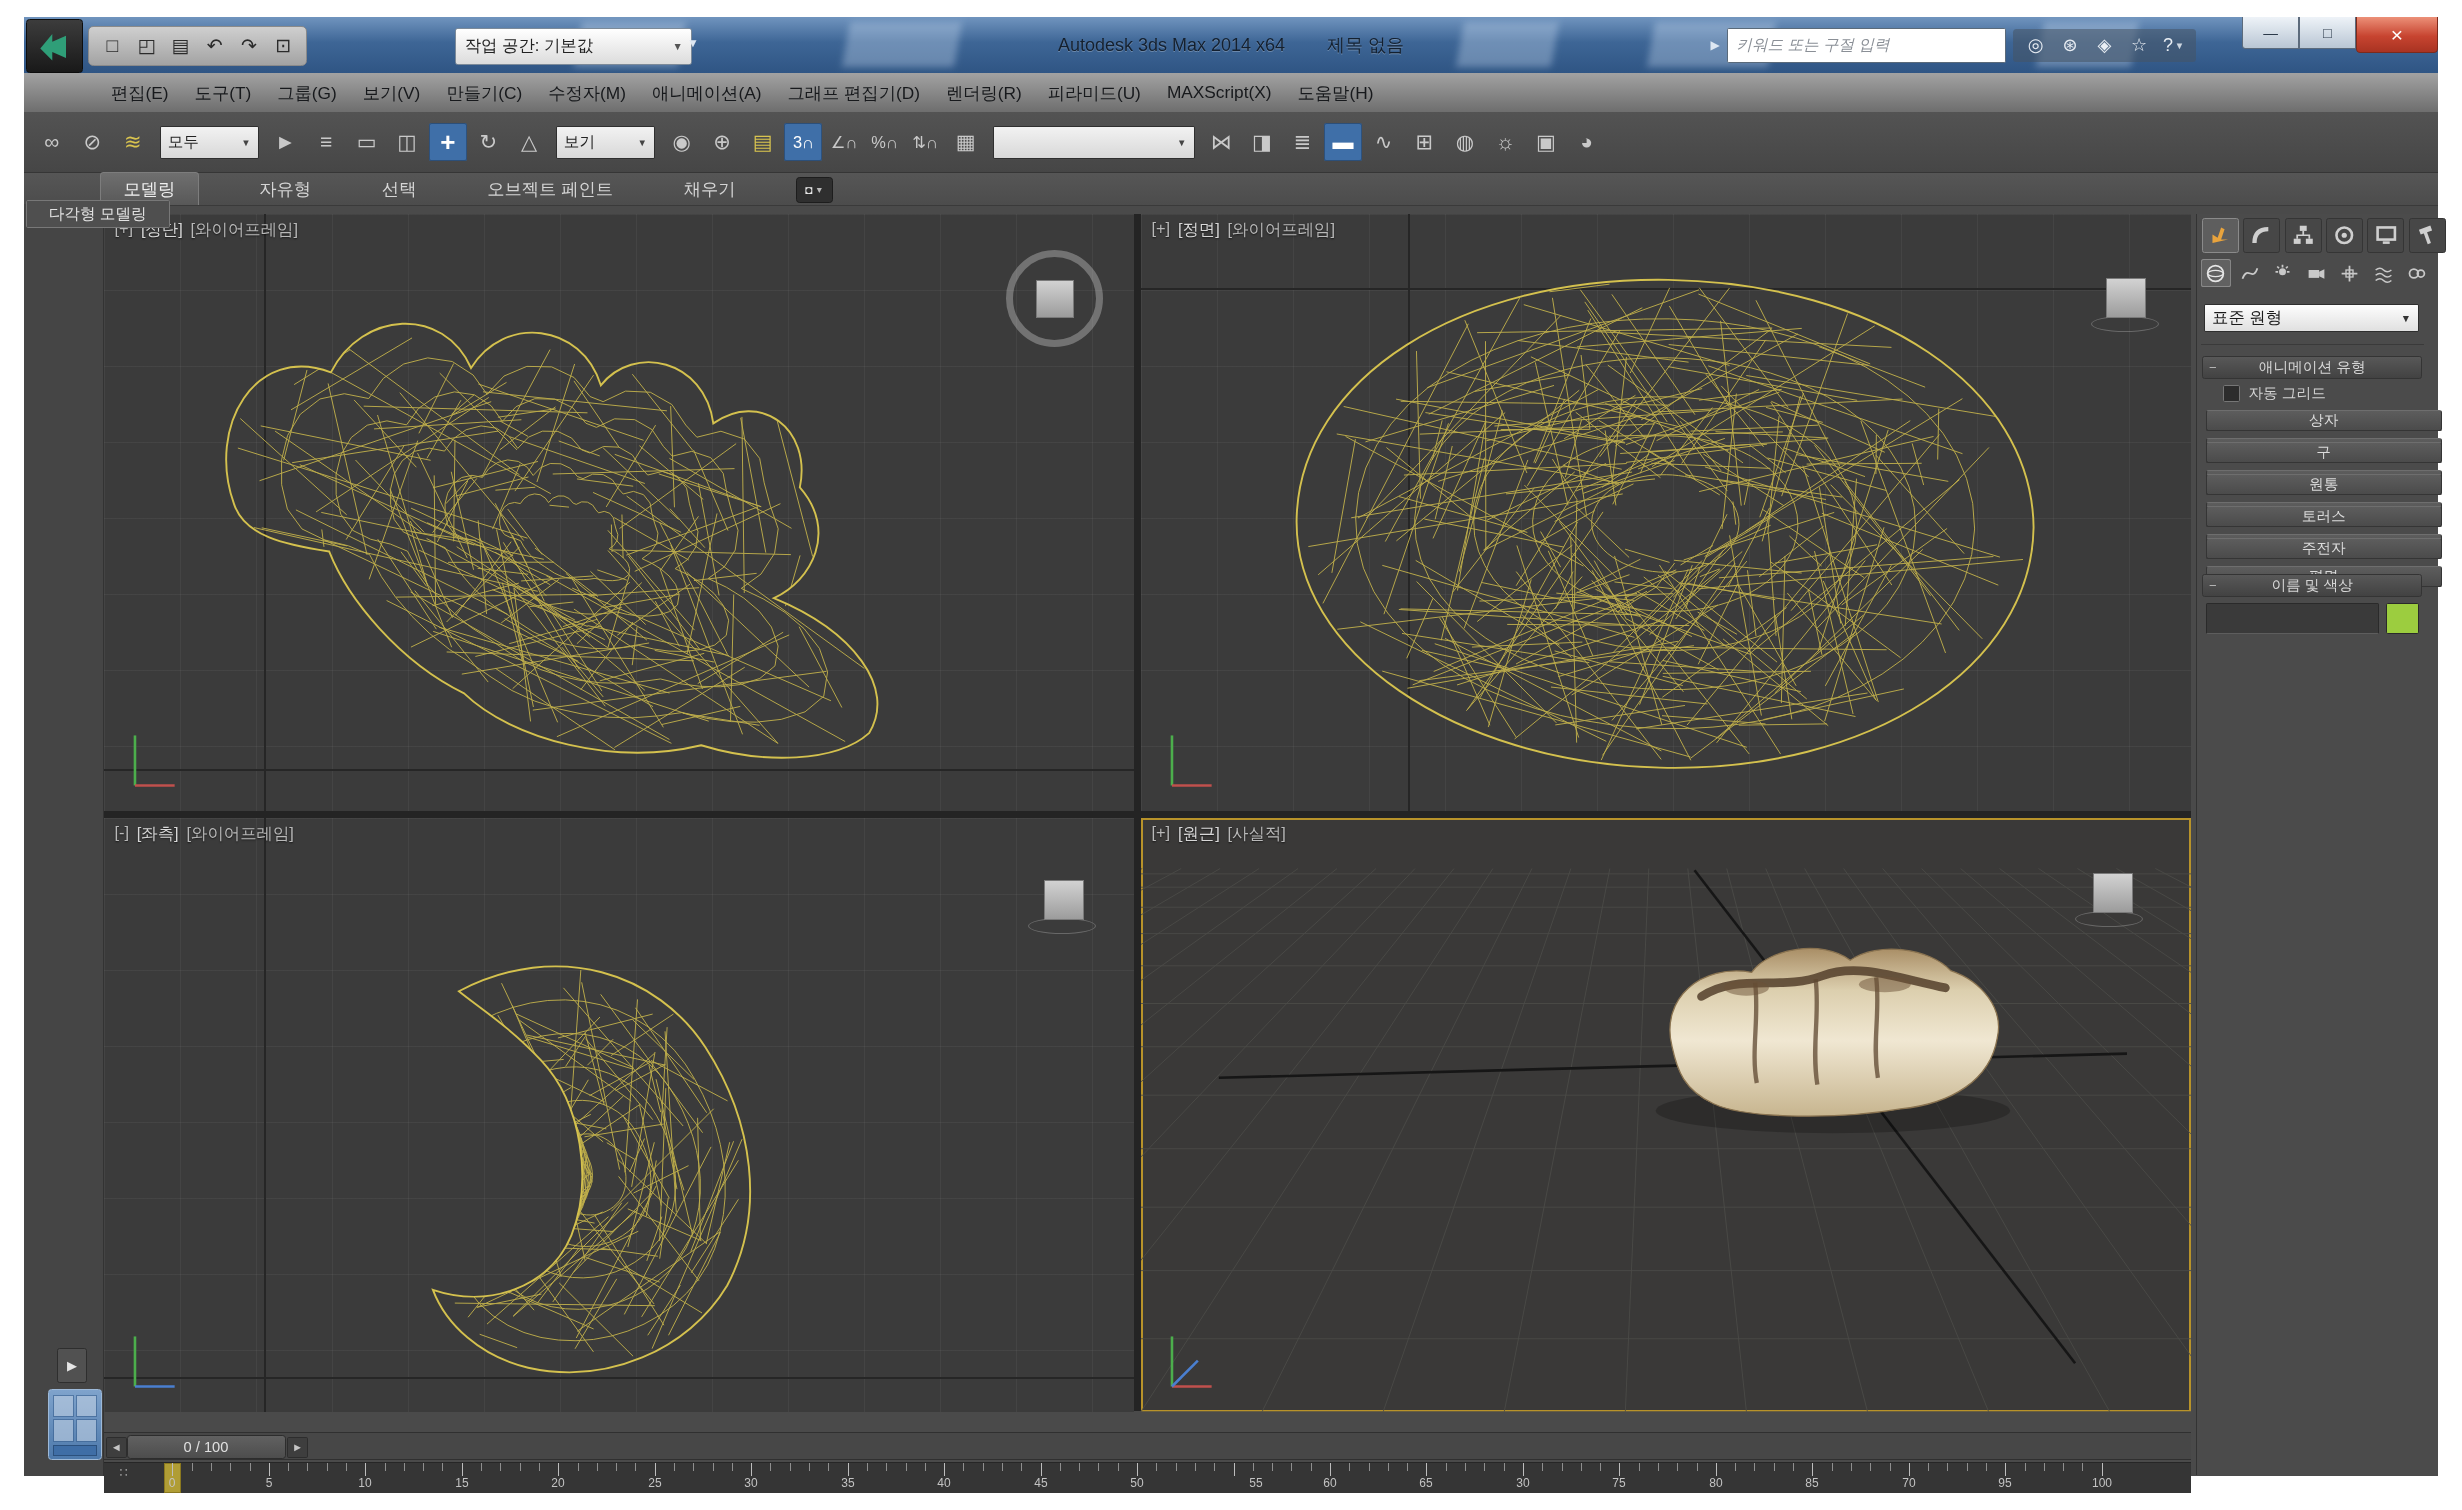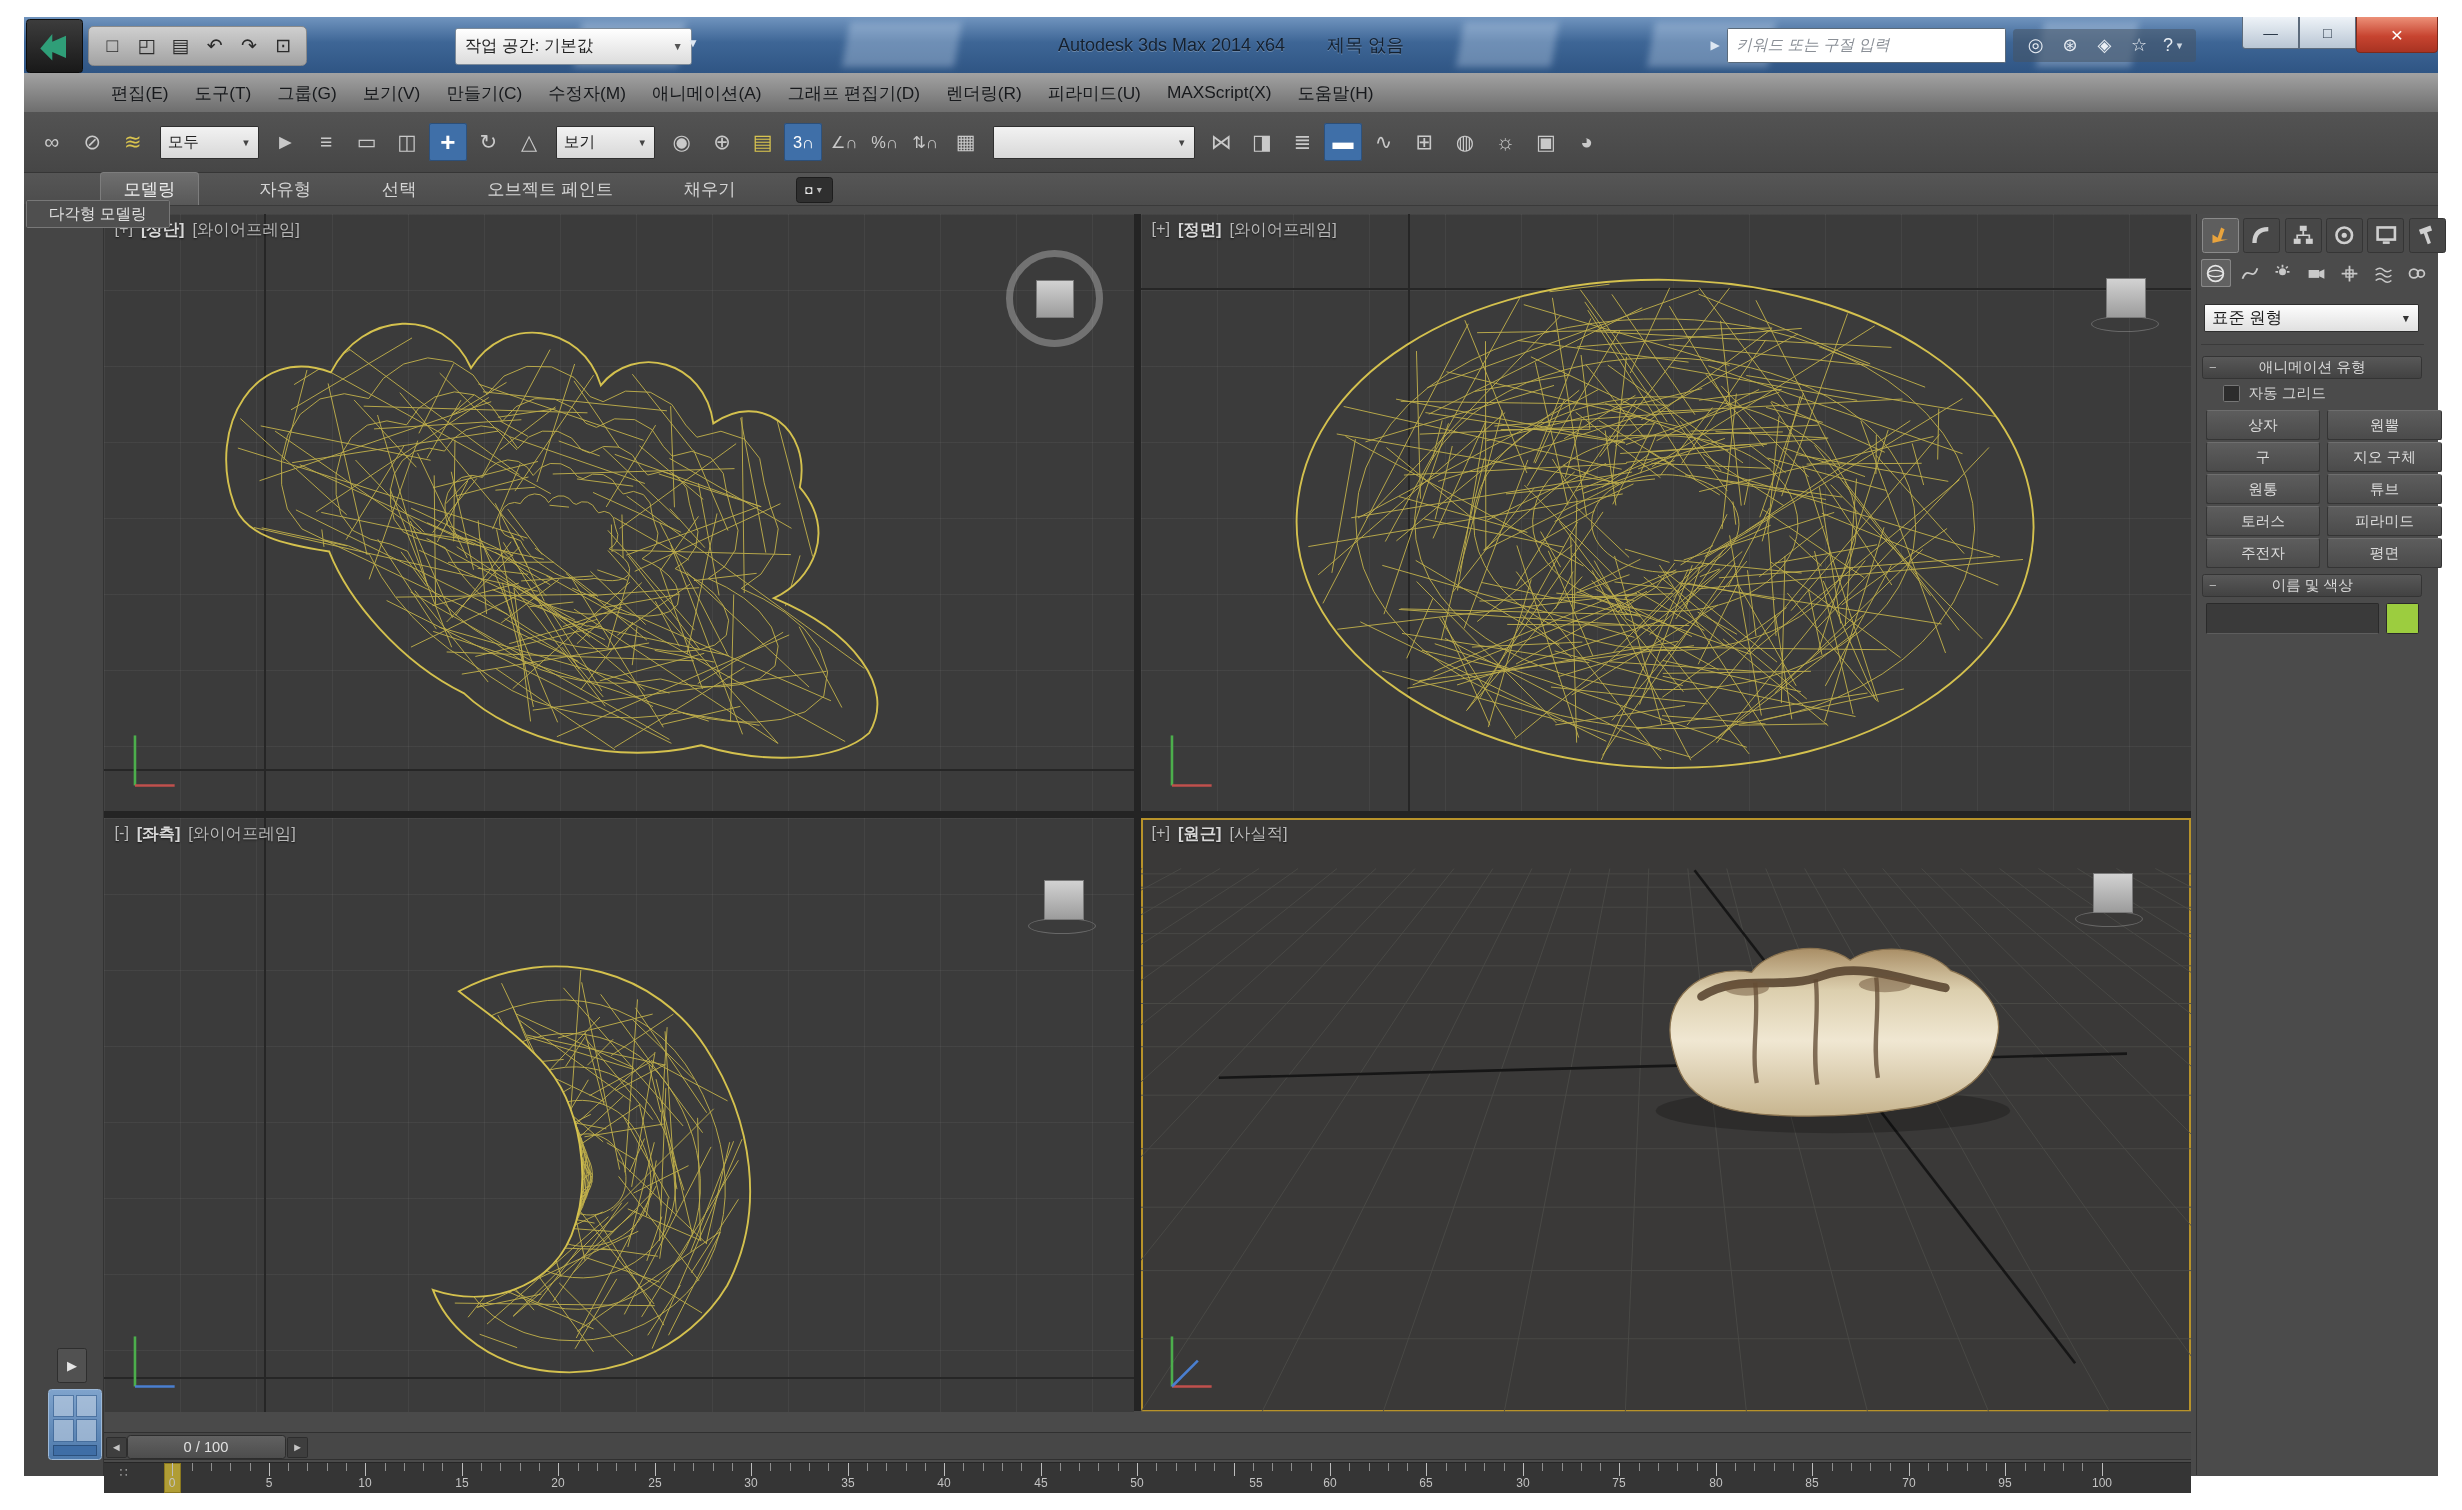--- a/index.html
+++ b/index.html
@@ -95,21 +95,21 @@
      background-size:76px 76px;}
   .vp-tl{left:0;top:0;width:1030px;height:597px;}
   .vp-tr{left:1037px;top:0;width:1050px;height:597px;}
   .vp-bl{left:0;top:604px;width:1030px;height:594px;}
   .vp-br{left:1037px;top:604px;width:1050px;height:594px;background:#3a3938;
      outline:2.6px solid var(--activevp);outline-offset:-2.6px;}
   .gaxis-v{position:absolute;top:0;bottom:0;width:1.7px;background:#262626;}
   .gaxis-h{position:absolute;left:0;right:0;height:1.7px;background:#262626;}
   .vplabel{position:absolute;left:10.4px;top:5.2px;font-size:16.4px;color:#b9b9b9;z-index:5;display:flex;gap:7.8px;
     text-shadow:0 0.9px 1.7px rgba(0,0,0,.6);}
-  .vplabel .v{color:#d8d8d8;font-weight:bold;}
+  .vplabel .v{color:#d8d8d8;}
   .vpsvg{position:absolute;left:0;top:0;width:100%;height:100%;}
   .vpsvg .outline{fill:none;stroke:var(--wire);stroke-width:2.2px;}
   .vpsvg .mesh{stroke:var(--wire);stroke-width:1.1px;fill:none;opacity:.85;}
   #persp-grid line{stroke:#4b4b48;stroke-width:1px;}
   .vc-ring{position:absolute;width:83px;height:83px;border:7.8px solid rgba(205,205,205,.38);
     border-radius:50%;display:flex;align-items:center;justify-content:center;z-index:4;}
   .vc-cube{width:38px;height:38px;background:linear-gradient(#d2d2d2,#9c9c9c);
     border:0.9px solid #7a7a7a;z-index:4;}
   .vc-ring .vc-cube{width:36px;height:36px;}
   .vc-cube.abs{position:absolute;}
@@ -131,21 +131,21 @@
     border:0.9px solid #2e2e2e;border-radius:1.7px;display:flex;align-items:center;justify-content:space-between;
     font-size:16.4px;color:#1c1c1c;padding:0 7px;box-sizing:border-box;}
   .cp-dd .dd{font-size:10.4px;color:#333;}
   .cp-divider{position:absolute;left:3.5px;top:130px;width:223px;height:0.9px;background:#3a3a3a;}
   .rollout{position:absolute;left:5.2px;width:220px;height:22.5px;background:linear-gradient(#585858,#424242);
     border:0.9px solid #343434;border-radius:2.6px;color:#d6d6d6;font-size:14.7px;display:flex;align-items:center;box-sizing:border-box;}
   .rollout .sign{width:19px;text-align:center;color:#bcbcbc;font-size:13px;}
   .rollout .rtitle{flex:1;text-align:center;padding-right:19px;}
   .agrow{position:absolute;left:26px;top:170px;display:flex;align-items:center;gap:8.7px;color:#d2d2d2;font-size:14.7px;}
   .cb{width:14.7px;height:14.7px;background:#2c2c2c;border:0.9px solid #767676;border-radius:1.7px;}
-  .pbrow{position:absolute;left:8.7px;width:236px;display:flex;gap:7px;}
+  .pbrow{position:absolute;left:8.7px;width:236px;display:flex;gap:7px;flex-direction:column;}
   .pbtn{flex:1;height:28px;background:linear-gradient(#5d5d5d,#4b4b4b);border:0.9px solid #353535;
     border-top-color:#6e6e6e;border-radius:2.6px;color:#dcdcdc;font-size:14.7px;display:flex;
     align-items:center;justify-content:center;}
   .namerow{position:absolute;left:8.7px;top:389px;width:213px;height:31px;display:flex;gap:7px;}
   .namefield{flex:1;background:#3a3a3a;border:0.9px solid #2a2a2a;border-bottom-color:#5d5d5d;border-radius:1.7px;}
   .swatch{width:33px;height:31px;border:0.9px solid #2a2a2a;border-radius:1.7px;box-sizing:border-box;}
 
   
   .sliderrow{position:absolute;left:80px;top:1415px;width:2087px;height:28px;background:#474747;
     border-top:0.9px solid #303030;border-bottom:0.9px solid #303030;box-sizing:border-box;}

